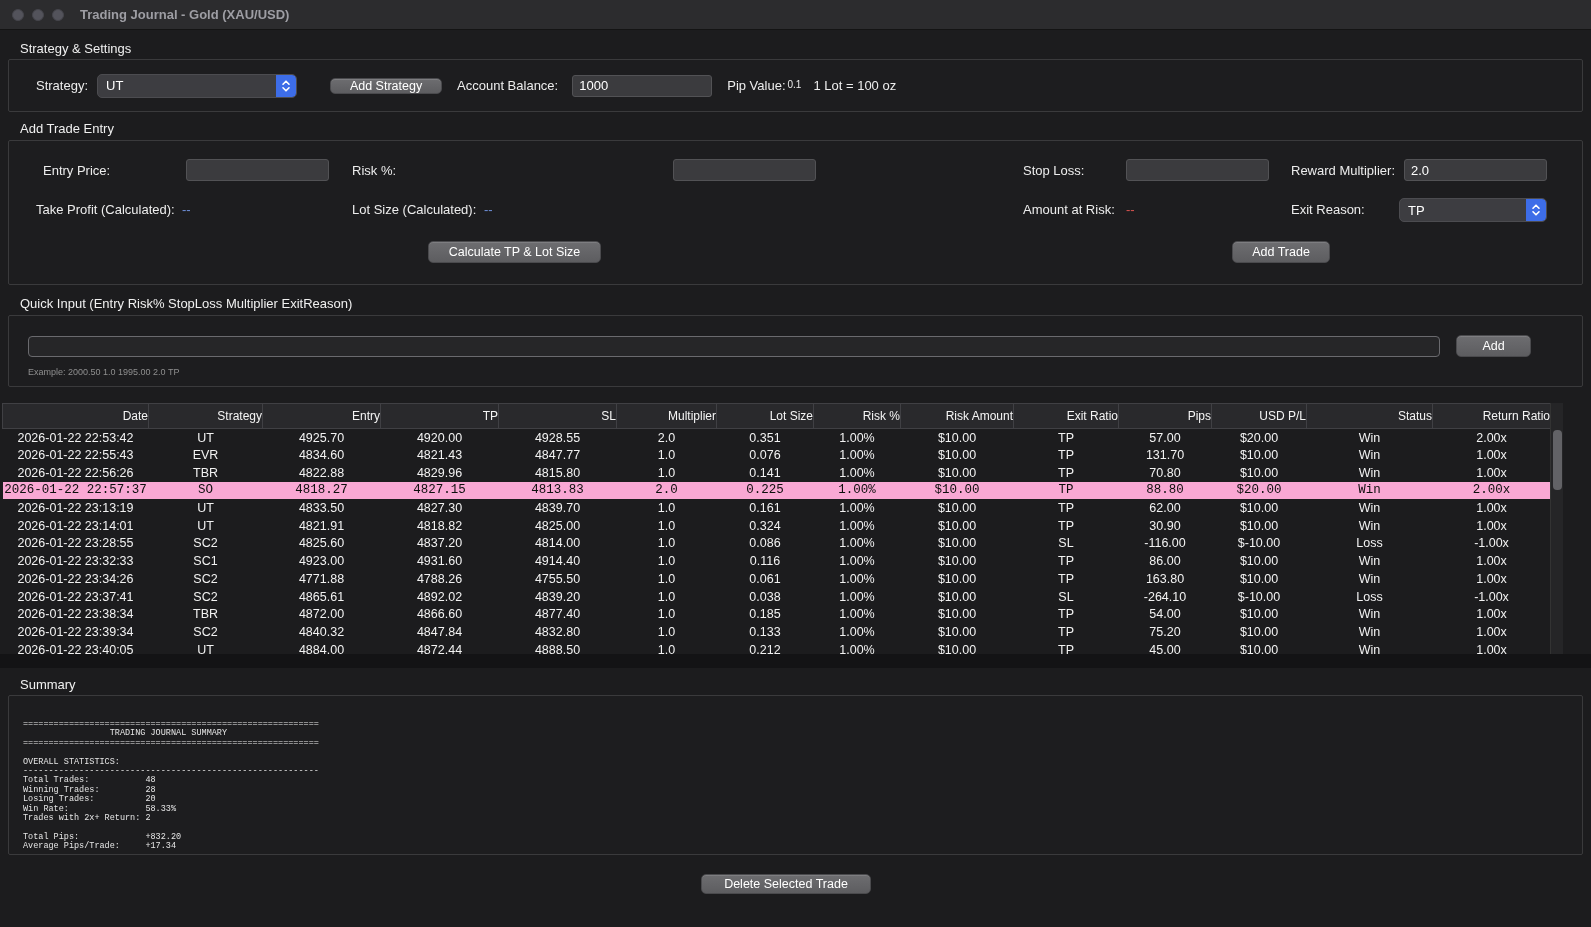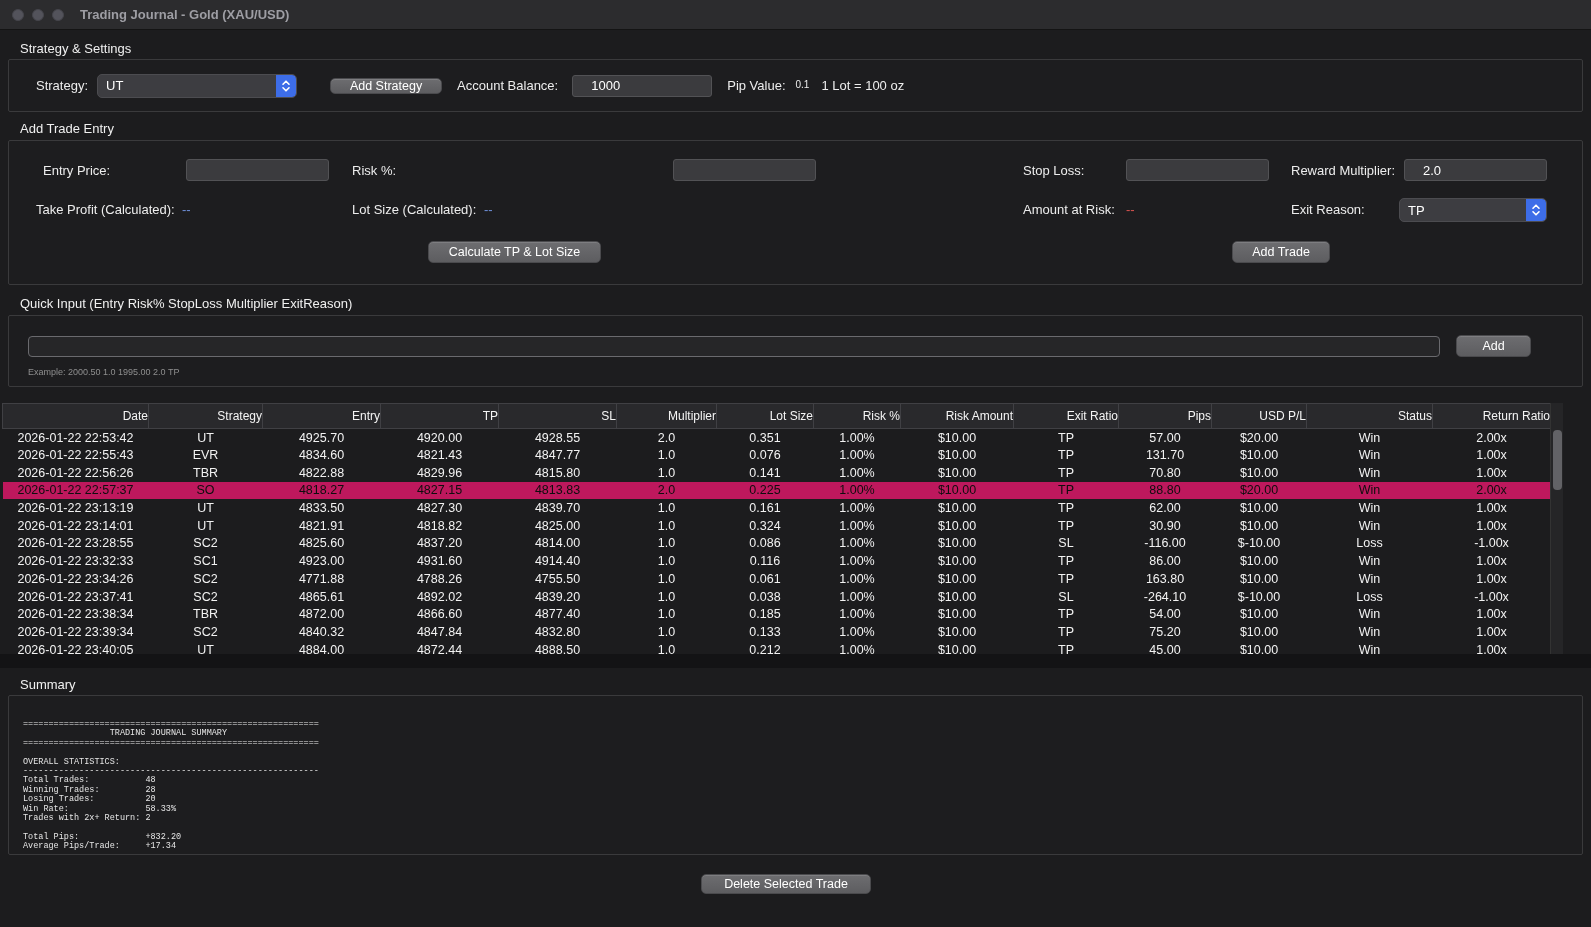--- a/index.html
+++ b/index.html
@@ -34,21 +34,21 @@
     background:linear-gradient(#6d6d70,#5d5d60);
     border:1px solid #4a4a4d; border-radius:5px;
     color:#ffffff; font-size:12.5px; font-family:"Liberation Sans",sans-serif;
     display:flex; align-items:center; justify-content:center;
     box-shadow:inset 0 1px 0 rgba(255,255,255,.12);
     cursor:default; white-space:nowrap;
   }
   .entry {
     background:#3b3b3e; border:1px solid #525255; border-radius:3px;
     color:#ffffff; font-size:13px; font-family:"Liberation Sans",sans-serif;
-    padding:0 18px; outline:none;
+    padding:0 6px; outline:none;
   }
   .combo {
     background:#3d3d41; border:1px solid #4c4c50; border-radius:5px;
     display:flex; align-items:center; overflow:hidden;
   }
   .combo-val { flex:1; padding-left:8px; font-size:13px; color:#fff; }
   .combo-cap {
     width:20px; height:100%; background:#3d6de8;
     display:flex; align-items:center; justify-content:center;
     border-radius:0 4px 4px 0;
@@ -64,21 +64,21 @@
   table.trades { border-collapse:collapse; table-layout:fixed; width:1548px; }
   table.trades th {
     height:25px; background:#29292c; border:1px solid #404044;
     font-weight:normal; font-size:12px; color:#f5f5f5; text-align:right;
     overflow:hidden; white-space:nowrap;
   }
   table.trades td {
     height:17.7px; font-size:12.5px; color:#f2f2f2; text-align:center;
     overflow:hidden; white-space:nowrap; padding:0;
   }
-  table.trades tr.selected td { background:#be185d; color:#0e0e0e; }
+  table.trades tr.selected td { background:#f9a8d4; color:#0e0e0e;font-family:Liberation Mono, monospace; }
   .vscroll {
     position:absolute; left:1550px; top:403px; width:13px; height:252px;
     background:#252527; border-left:1px solid #333;
   }
   .vscroll-thumb {
     position:absolute; left:2px; top:27px; width:9px; height:60px;
     background:#626266; border-radius:4px;
   }
   .hscroll-strip {
     position:absolute; left:0; top:654px; width:1591px; height:14px;
@@ -116,21 +116,21 @@
       <svg width="10" height="14" viewBox="0 0 10 14">
           <path d="M2 5.2 L5 2.2 L8 5.2" fill="none" stroke="#fff" stroke-width="1.6" stroke-linecap="round" stroke-linejoin="round"></path>
           <path d="M2 8.8 L5 11.8 L8 8.8" fill="none" stroke="#fff" stroke-width="1.6" stroke-linecap="round" stroke-linejoin="round"></path>
         </svg>
     </span>
   </div>
   <div class="btn" style="margin-left:33px; width:112px; height:16px">Add Strategy</div>
   <span class="label" style="margin-left:15px">Account Balance:</span>
   <input class="entry" style="margin-left: 14px; width: 140px; height: 22px;" value="1000">
   <span class="label" style="margin-left:15px">Pip Value:</span>
-  <span class="label" style="margin-left:10px; font-size:10px; position:relative; top:-1px">0.1</span>
+  <span class="label" style="margin-left:2px; font-size:10px; position:relative; top:-1px">0.1</span>
   <span class="label" style="margin-left:12px">1 Lot = 100 oz</span>
 </div>
 
 <div class="section-title" style="left:20px; top:121px">Add Trade Entry</div>
 <div class="frame" id="f2">
 
   <span class="label abs" style="left:26px; top:22px">Entry Price:</span>
   <input class="entry abs" style="left: 177px; top: 18px; width: 143px; height: 22px;" value="">
   <span class="label abs" style="left:335px; top:22px">Risk %:</span>
   <input class="entry abs" style="left: 664px; top: 18px; width: 143px; height: 22px;" value="">

